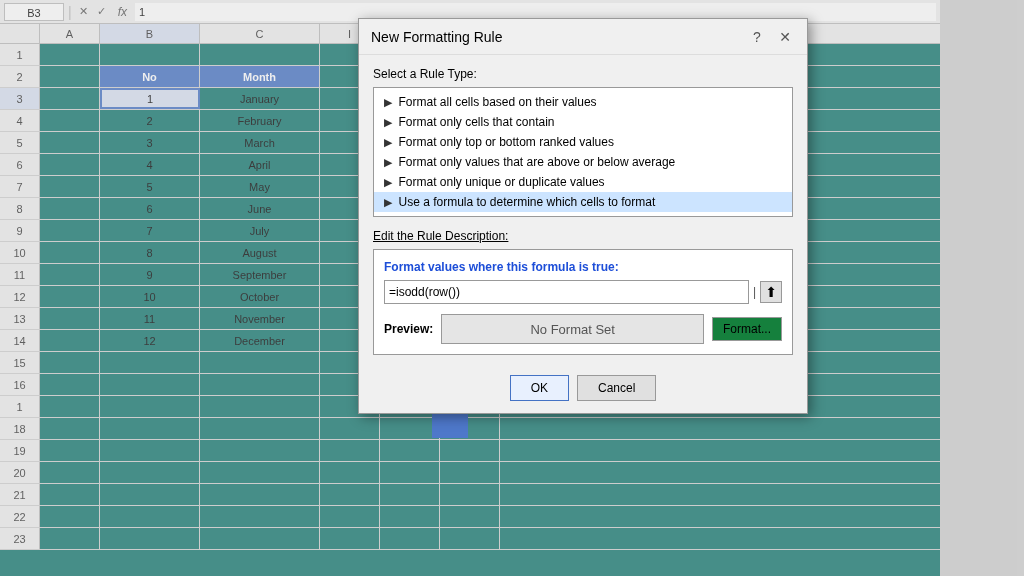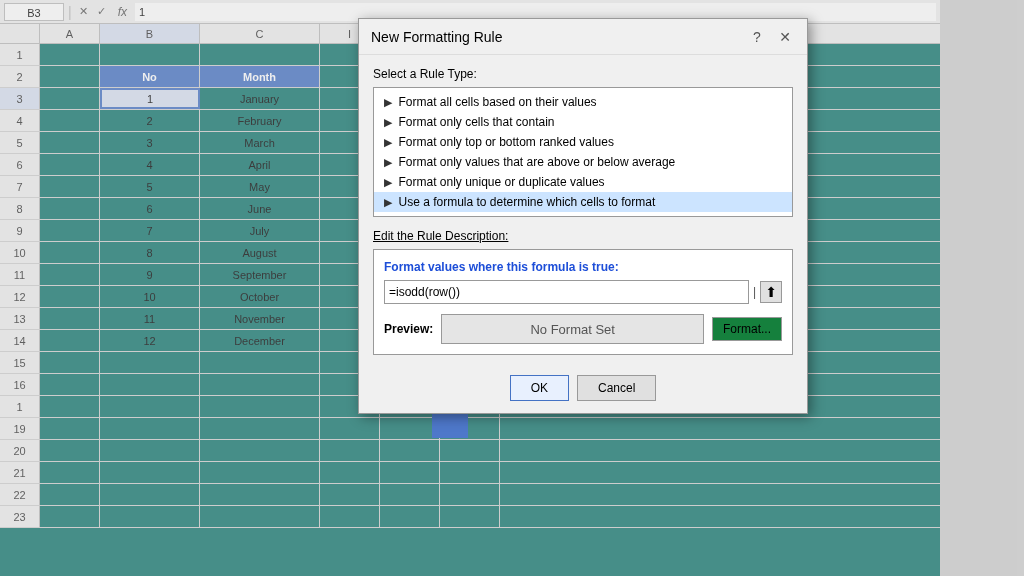--- a/index.html
+++ b/index.html
@@ -540,20 +540,29 @@
         <div class="row-num">16</div>
         <div class="cell cell-a"></div>
         <div class="cell cell-b"></div>
         <div class="cell cell-c"></div>
         <div class="cell cell-i"></div>
         <div class="cell cell-j"></div>
         <div class="cell cell-k"></div>
       </div>
       <div class="grid-row">
         <div class="row-num">1</div>
+        <div class="cell cell-a"></div>
+        <div class="cell cell-b"></div>
+        <div class="cell cell-c"></div>
+        <div class="cell cell-i"></div>
+        <div class="cell cell-j"></div>
+        <div class="cell cell-k"></div>
+      </div>
+      <div class="grid-row">
+        <div class="row-num">18</div>
         <div class="cell cell-a"></div>
         <div class="cell cell-b"></div>
         <div class="cell cell-c"></div>
         <div class="cell cell-i"></div>
         <div class="cell cell-j"></div>
         <div class="cell cell-k"></div>
       </div>
       <div class="grid-row">
         <div class="row-num">19</div>
         <div class="cell cell-a"></div>

